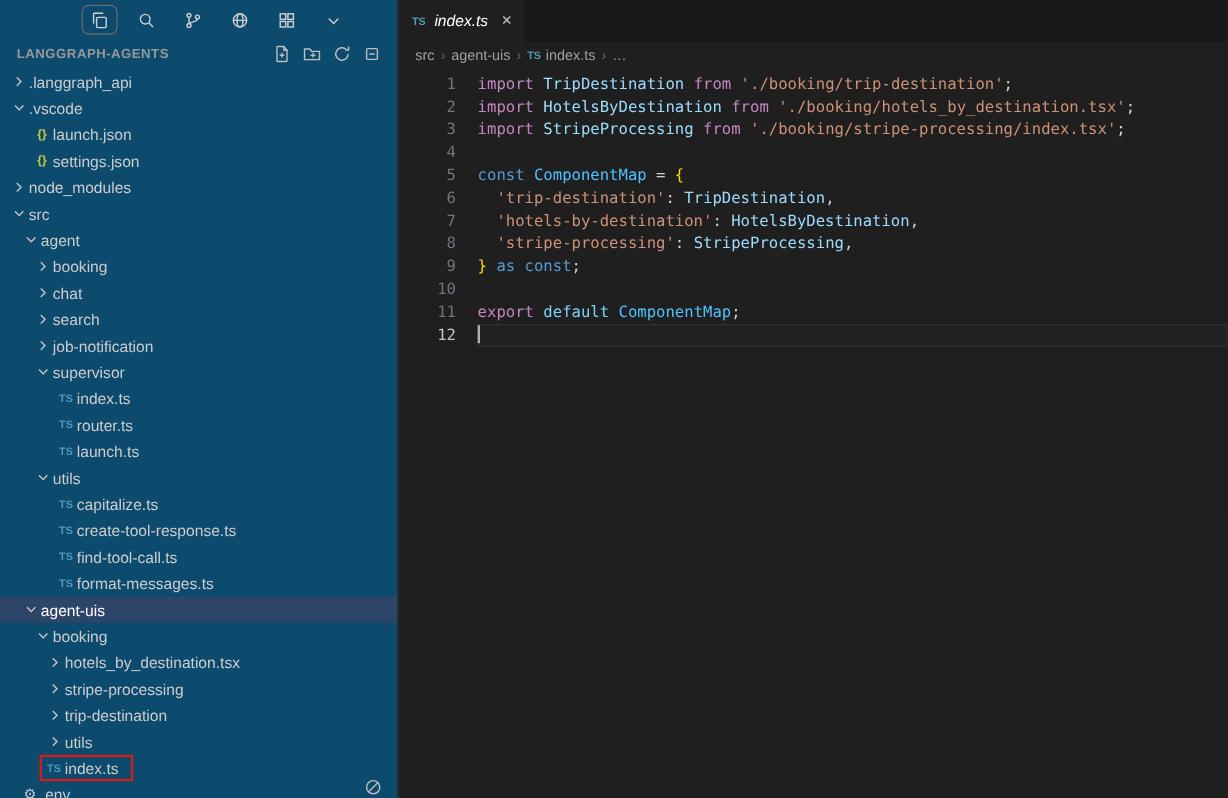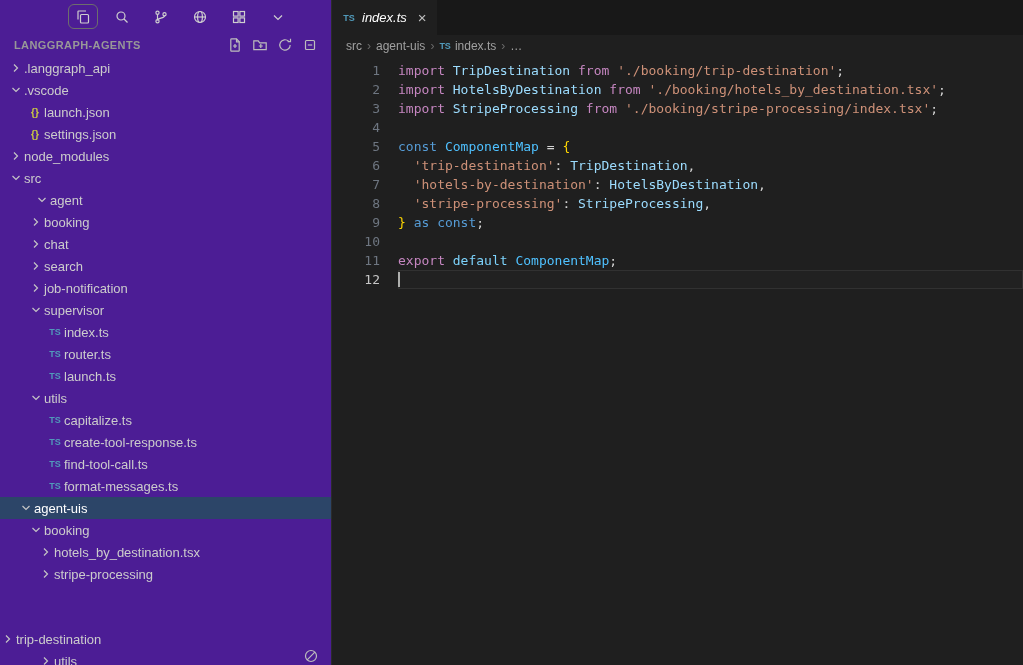--- a/index.html
+++ b/index.html
@@ -7,21 +7,21 @@
   body {
     width:1023px; height:665px; overflow:hidden;
     background:#181818; color:#cccccc;
     font-family:"Liberation Sans", sans-serif; font-size:13px;
   }
   .app { display:flex; width:100%; height:100%; }
 
   
   .sidebar {
     width:332px; min-width:332px; height:100%;
-    background:#4c1d95; border-right:1px solid #2b2b2b;
+    background:#0c4a6e; border-right:1px solid #2b2b2b;
     display:flex; flex-direction:column; position:relative; overflow:hidden;
   }
   .topbar { height:33px; display:flex; align-items:center; gap:9px; padding-left:68px; flex-shrink:0; }
   .ab-btn {
     width:30px; height:25px; display:flex; align-items:center; justify-content:center;
     color:#cfcfcf; border:1px solid transparent; border-radius:6px; cursor:pointer;
   }
   .ab-btn.active { border-color:#6d6d6d; }
   .section-header { height:24px; display:flex; align-items:center; padding:0 10px 0 14px; flex-shrink:0; }
   .section-title { flex:1; font-size:11px; font-weight:bold; letter-spacing:.4px; color:#989898; white-space:nowrap; }
@@ -195,21 +195,21 @@
           <span class="label">node_modules</span>
         </div>
         <div class="row" style="padding-left: 8px;">
           <span class="tw">
             <svg width="16" height="16" viewBox="0 0 16 16" fill="none" stroke="currentColor" stroke-width="1.2">
               <path d="M4.5 6l3.5 3.5L11.5 6"></path>
             </svg>
           </span>
           <span class="label">src</span>
         </div>
-        <div class="row" style="padding-left: 34px;">
+        <div class="row" style="padding-left: 18px;">
           <span class="tw">
             <svg width="16" height="16" viewBox="0 0 16 16" fill="none" stroke="currentColor" stroke-width="1.2">
               <path d="M4.5 6l3.5 3.5L11.5 6"></path>
             </svg>
           </span>
           <span class="label">agent</span>
         </div>
         <div class="row" style="padding-left: 28px;">
           <span class="tw">
             <svg width="16" height="16" viewBox="0 0 16 16" fill="none" stroke="currentColor" stroke-width="1.2">
@@ -311,21 +311,21 @@
           <span class="label">hotels_by_destination.tsx</span>
         </div>
         <div class="row" style="padding-left: 38px;">
           <span class="tw">
             <svg width="16" height="16" viewBox="0 0 16 16" fill="none" stroke="currentColor" stroke-width="1.2">
               <path d="M6 4.5l3.5 3.5L6 11.5"></path>
             </svg>
           </span>
           <span class="label">stripe-processing</span>
         </div>
-        <div class="row" style=" margin-top: 43px;">
+        <div class="row" style="padding-left: 38px;">
           <span class="tw">
             <svg width="16" height="16" viewBox="0 0 16 16" fill="none" stroke="currentColor" stroke-width="1.2">
               <path d="M6 4.5l3.5 3.5L6 11.5"></path>
             </svg>
           </span>
           <span class="label">trip-destination</span>
         </div>
         <div class="row" style="padding-left: 38px;">
           <span class="tw">
             <svg width="16" height="16" viewBox="0 0 16 16" fill="none" stroke="currentColor" stroke-width="1.2">

